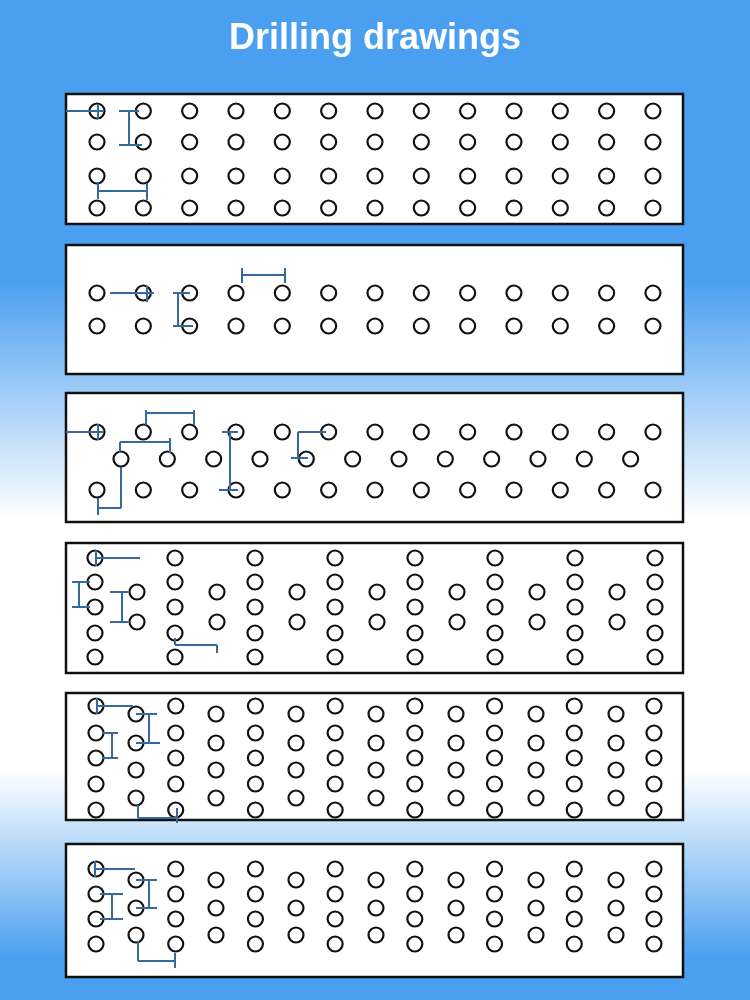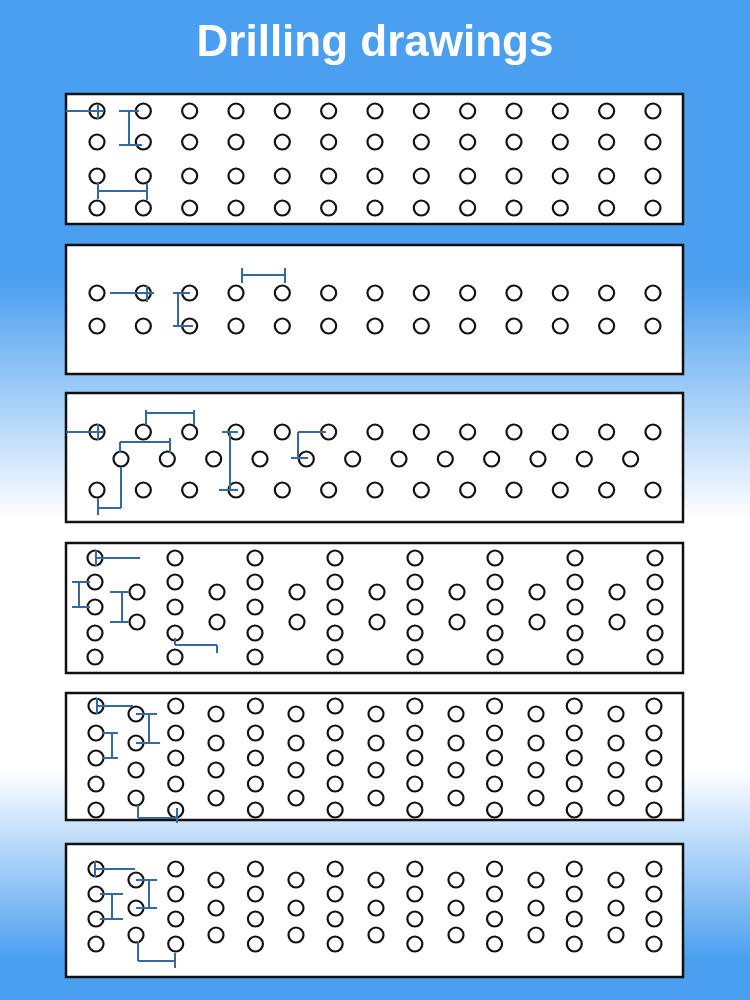--- a/index.html
+++ b/index.html
@@ -7,21 +7,21 @@
     width:750px;height:1000px;position:relative;overflow:hidden;
     font-family:"Liberation Sans", sans-serif;
     background:linear-gradient(to bottom,
       var(--background-blue) 0%, var(--background-blue) 28%,
       var(--panel-fill) 52%, var(--panel-fill) 77%,
       var(--background-blue) 96%, var(--background-blue) 100%);
   }
   .page-title{
     position:absolute;top:0;left:0;width:750px;margin:0;
     padding-top:16px;text-align:center;
-    font-size:44px;font-weight:bold;color:var(--title-text);
+    font-size:36px;font-weight:bold;color:var(--title-text);
     letter-spacing:0px;
   }
   svg.drawing{position:absolute;left:0;top:0;}
   .panel{fill:var(--panel-fill);stroke:var(--panel-border);stroke-width:2.5;}
   .hole{fill:var(--panel-fill);stroke:var(--hole-stroke);stroke-width:2.2;}
   .dim{stroke:var(--dimension-line);stroke-width:2;fill:none;stroke-linecap:butt;}
 </style>
 </head>
 <body>
 

